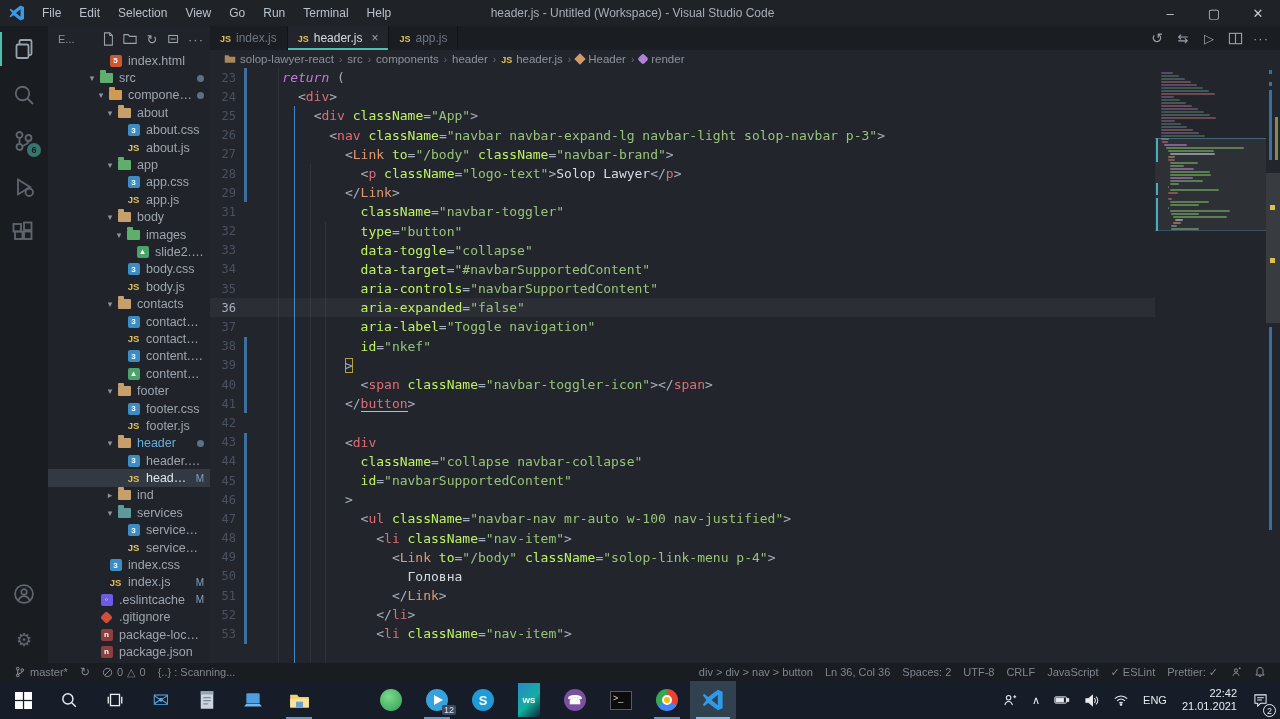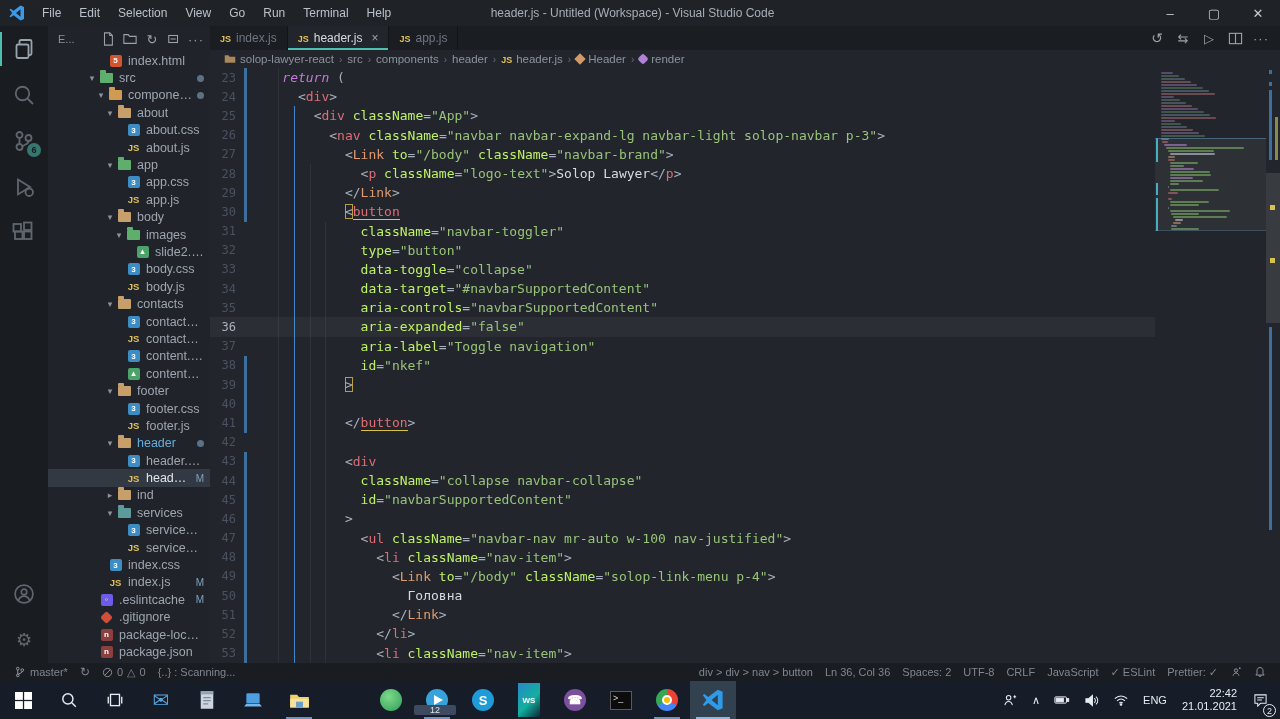--- a/index.html
+++ b/index.html
@@ -90,21 +90,21 @@
     display:flex; align-items:center; font-size:11px; color:#7f8792; padding:0 8px; }
   .st-item { display:flex; align-items:center; gap:4px; padding:0 6px; white-space:nowrap; }
   .st-right { margin-left:auto; display:flex; align-items:center; }
 
   
   .taskbar { position:absolute; left:0; right:0; top:681px; height:38px; background:#161c28; display:flex; align-items:stretch; }
   .tb-slot { width:46px; display:flex; align-items:center; justify-content:center; position:relative; }
   .tb-slot.running::after { content:""; position:absolute; bottom:0; left:10px; right:10px; height:2px; background:#6f92b8; }
   .tb-slot.focused { background:#31414f; }
   .tb-slot.focused::after { content:""; position:absolute; bottom:0; left:6px; right:6px; height:2px; background:#8fb6dc; }
-  .tb-badge { position:absolute; right:4px; bottom:4px; background:#3e4a60; color:#dfe6ee; font-size:9px; padding:0 16px; border-radius:2px; }
+  .tb-badge { position:absolute; right:4px; bottom:4px; background:#3e4a60; color:#dfe6ee; font-size:9px; padding:0 2px; border-radius:2px; }
   .circ { border-radius:50%; display:flex; align-items:center; justify-content:center; color:#fff; font-weight:bold; }
   .tray { margin-left:auto; display:flex; align-items:center; color:#e8ecf2; font-size:11px; }
   .tray-item { padding:0 7px; display:flex; align-items:center; justify-content:center; height:100%; }
   .clockbox { text-align:right; line-height:13px; padding:0 8px; }
   .noti { position:relative; padding:0 12px 0 8px; }
   .noti-badge { position:absolute; right:4px; bottom:2px; width:13px; height:13px; border-radius:50%;
     border:1px solid #e8ecf2; font-size:9px; display:flex; align-items:center; justify-content:center; background:#161c28; }
   svg.ic { display:block; }
 </style>
 </head>
@@ -592,25 +592,20 @@
               <span class="ln">28</span>
               <span class="gitbar on"></span>
               <pre>              <span class="tk-p">&lt;</span><span class="tk-t">p</span><span class="tk-p"> </span><span class="tk-a">className</span><span class="tk-p">=</span><span class="tk-s">"logo-text"</span><span class="tk-p">&gt;</span><span class="tk-x">Solop Lawyer</span><span class="tk-p">&lt;/</span><span class="tk-t">p</span><span class="tk-p">&gt;</span></pre>
             </div>
             <div class="cl">
               <span class="ln">29</span>
               <span class="gitbar on"></span>
               <pre>            <span class="tk-p">&lt;/</span><span class="tk-c">Link</span><span class="tk-p">&gt;</span></pre>
             </div>
             <div class="cl">
-              <span class="ln">30</span>
-              <span class="gitbar on"></span>
-              <pre>            <span class="tk-P">&lt;</span><span class="tk-T">button</span></pre>
-            </div>
-            <div class="cl">
               <span class="ln">31</span>
               <span class="gitbar"></span>
               <pre>              <span class="tk-a">className</span><span class="tk-p">=</span><span class="tk-s">"navbar-toggler"</span></pre>
             </div>
             <div class="cl">
               <span class="ln">32</span>
               <span class="gitbar"></span>
               <pre>              <span class="tk-a">type</span><span class="tk-p">=</span><span class="tk-s">"button"</span></pre>
             </div>
             <div class="cl">
@@ -644,20 +639,21 @@
               <pre>              <span class="tk-a">id</span><span class="tk-p">=</span><span class="tk-s">"nkef"</span></pre>
             </div>
             <div class="cl">
               <span class="ln">39</span>
               <span class="gitbar on"></span>
               <pre>            <span class="tk-P">&gt;</span></pre>
             </div>
             <div class="cl">
               <span class="ln">40</span>
               <span class="gitbar on"></span>
+              <pre>              <span class="tk-p">&lt;</span><span class="tk-t">span</span><span class="tk-p"> </span><span class="tk-a">className</span><span class="tk-p">=</span><span class="tk-s">"navbar-toggler-icon"</span><span class="tk-p">&gt;</span><span class="tk-p">&lt;/</span><span class="tk-t">span</span><span class="tk-p">&gt;</span></pre>
             </div>
             <div class="cl">
               <span class="ln">41</span>
               <span class="gitbar on"></span>
               <pre>            <span class="tk-p">&lt;/</span><span class="tk-T">button</span><span class="tk-p">&gt;</span></pre>
             </div>
             <div class="cl">
               <span class="ln">42</span>
               <span class="gitbar"></span>
               <pre></pre>

